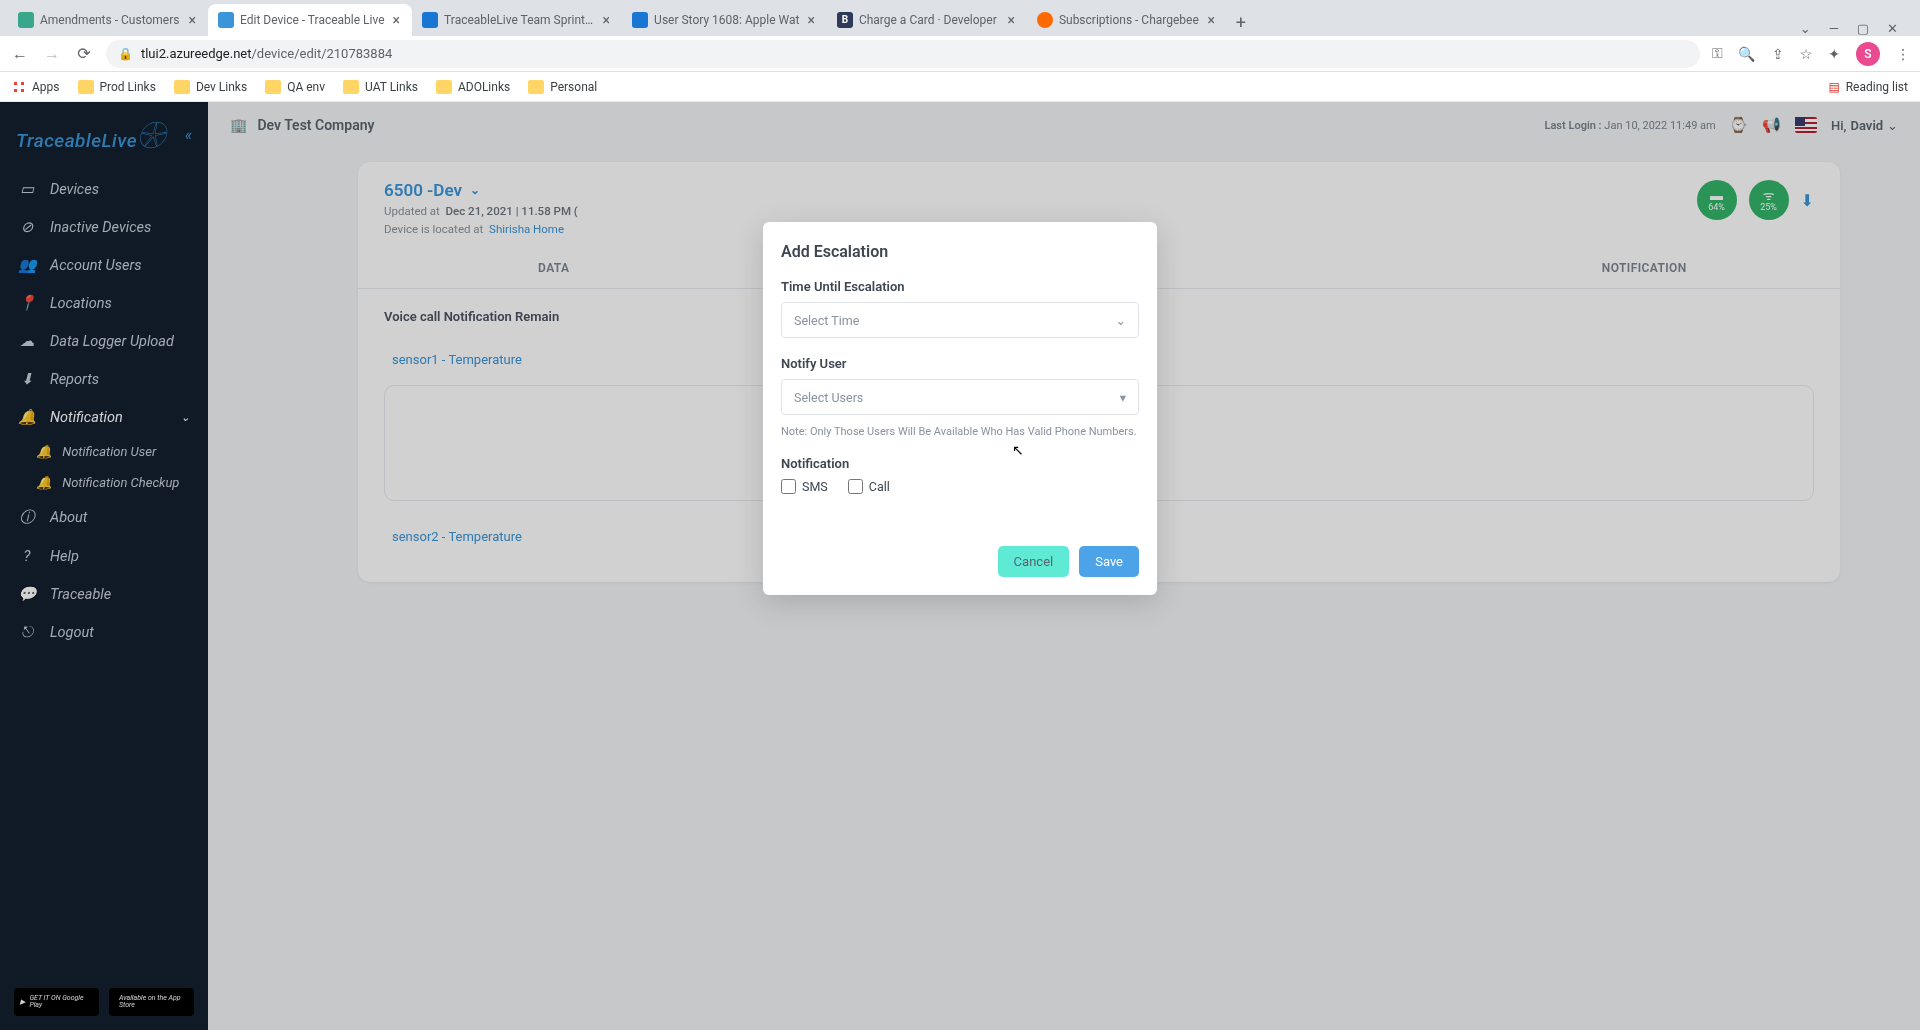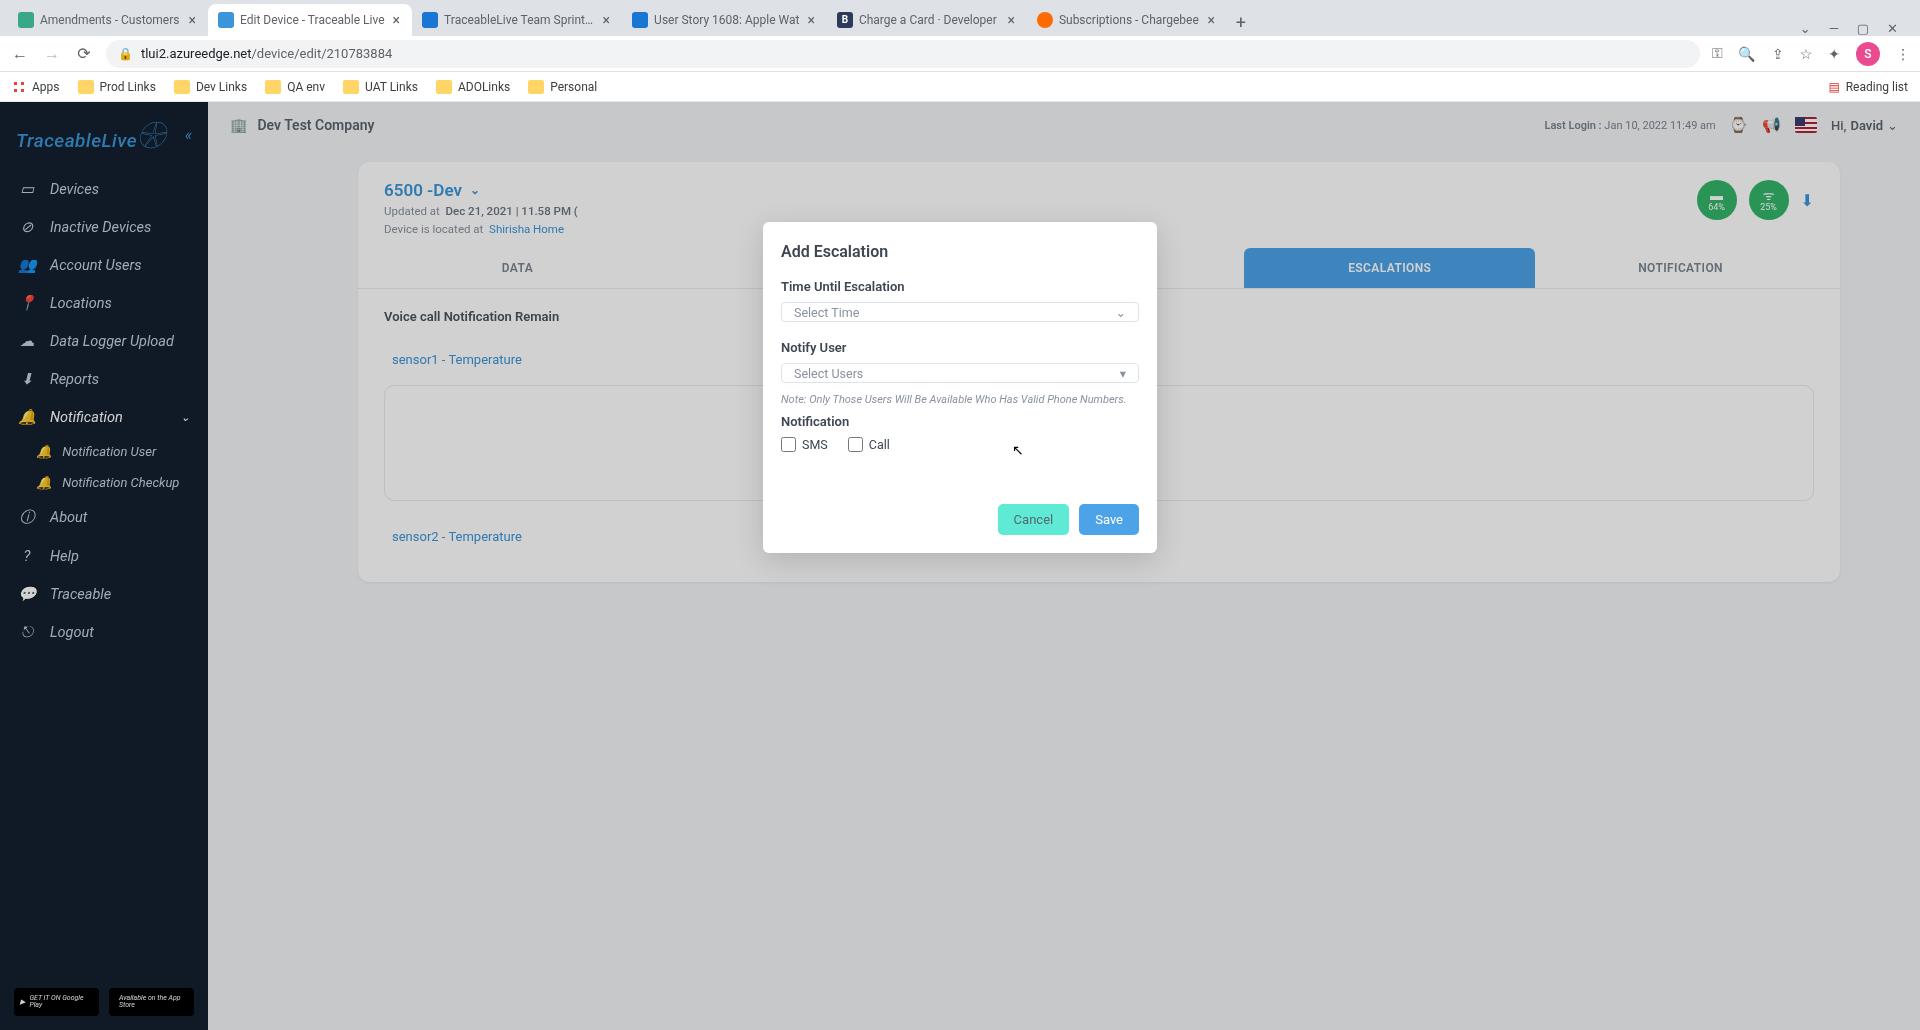--- a/index.html
+++ b/index.html
@@ -79,22 +79,22 @@
     .section-heading { font-size: 13px; font-weight: 600; color: #4a5360; margin-bottom: 18px; }
     .sensor-link { color: #3a96d8; font-size: 13px; display: block; padding: 10px 8px; }
     .add-box { border: 1px solid #e6e9ee; border-radius: 10px; padding: 26px; text-align: center; color: #8992a0; margin: 8px 0 18px; cursor: pointer; }
     .add-box .plus { font-size: 42px; color: #8992a0; font-weight: 300; line-height: 1; }
     .add-box .lbl { font-size: 14px; margin-top: 4px; }
 
     
     .modal { position: absolute; left: 50%; top: 120px; transform: translateX(-50%); width: 394px; background: #fff; border-radius: 6px; box-shadow: 0 8px 30px rgba(0,0,0,0.15); z-index: 60; padding: 20px 18px 18px; }
     .modal h2 { font-size: 16px; font-weight: 600; color: #3d4651; margin-bottom: 18px; }
     .form-label { font-size: 13px; font-weight: 600; color: #3d4651; margin-bottom: 8px; display: block; }
-    .select-box { width: 100%; height: 20px; border: 1px solid #dfe3e9; border-radius: 4px; padding: 0 12px; font-size: 12.5px; color: #8992a0; display: flex; align-items: center; justify-content: space-between; margin-bottom: 18px; cursor: pointer; background:#fff; }
-    .note-text { font-size: 11px; font-style: italic; color: #8992a0; margin: -8px 0 8px; }
+    .select-box { width: 100%; height: 36px; border: 1px solid #dfe3e9; border-radius: 4px; padding: 0 12px; font-size: 12.5px; color: #8992a0; display: flex; align-items: center; justify-content: space-between; margin-bottom: 18px; cursor: pointer; background:#fff; }
+    .note-text { font-size: 11px; color: #8992a0; margin: -8px 0 18px; }
     .checkrow { display: flex; gap: 20px; align-items: center; margin-top: 6px; }
     .check { display: flex; align-items: center; gap: 6px; font-size: 12.5px; color: #3d4651; cursor: pointer; }
     .check input { width: 15px; height: 15px; accent-color: #3a96d8; }
     .modal-actions { display: flex; justify-content: flex-end; gap: 10px; margin-top: 52px; }
     .btn { padding: 8px 16px; border-radius: 5px; font-size: 13px; border: none; cursor: pointer; }
     .btn.cancel { background: #5eead4; color: #5a6670; }
     .btn.save { background: #4ca3e8; color: #fff; }
 
     .cursor { position: absolute; left: 1012px; top: 340px; font-size: 14px; z-index: 70; color: #000; }
   </style>
@@ -320,21 +320,20 @@
                 <span>25%</span>
               </div>
             <span class="dl-icon">⬇</span>
           </div>
         </div>
 
         <div class="tabs">
           <div class="tab-btn">DATA</div>
           <div class="tab-btn"></div>
           <div class="tab-btn"></div>
-          <div class="tab-btn active">ESCALATIONS</div>
           <div class="tab-btn">NOTIFICATION</div>
         </div>
 
         <div class="card-body">
           <div class="section-heading">Voice call Notification Remain</div>
           <a class="sensor-link">sensor1 - Temperature</a>
           <div class="add-box">
             <div class="plus">+</div>
             <div class="lbl">Add Escal</div>
           </div>

